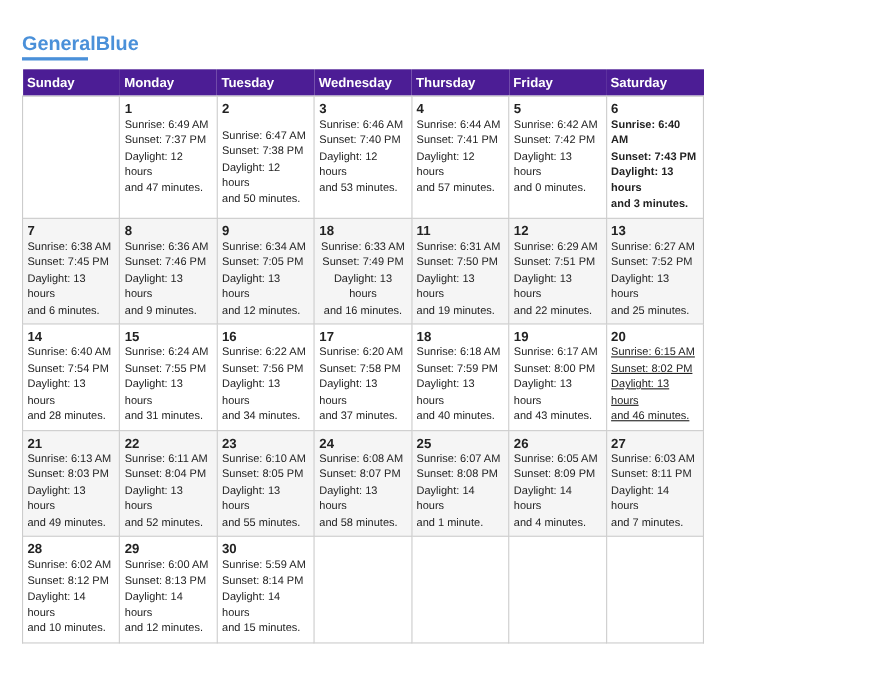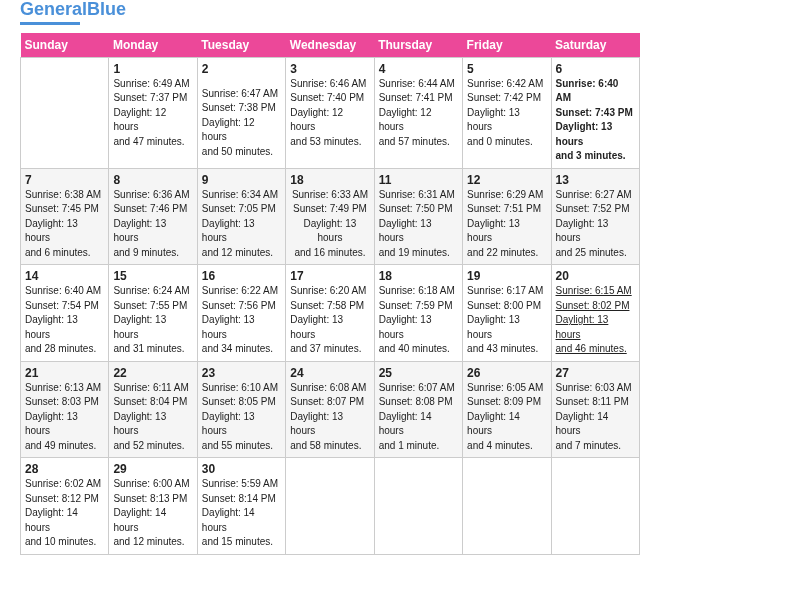--- a/index.html
+++ b/index.html
@@ -5,21 +5,21 @@
     * { margin: 0; padding: 0; box-sizing: border-box; }
     body {
       width: 792px;
       height: 612px;
       font-family: Arial, sans-serif;
       background: #fff;
       overflow: hidden;
     }
     .container {
       width: 660px;
-      padding: 0 20px 10px 20px;
+      padding: 30px 20px 10px 20px;
     }
     .header-area {
       display: flex;
       justify-content: space-between;
       align-items: flex-start;
       margin-bottom: 8px;
     }
     .logo {
       display: flex;
       flex-direction: column;
@@ -52,21 +52,21 @@
       font-size: 15px;
       color: #333;
       font-style: italic;
     }
     table {
       width: 100%;
       border-collapse: collapse;
       font-size: 10.5px;
     }
     thead tr th {
-      background-color: #ec4899;
+      background-color: #4c1d95;
       color: #fff;
       padding: 5px 4px;
       text-align: left;
       font-size: 12px;
       font-weight: bold;
       margin-left: 47px;
     }
     tbody tr td {
       border: 1px solid #ccc;
       vertical-align: top;

